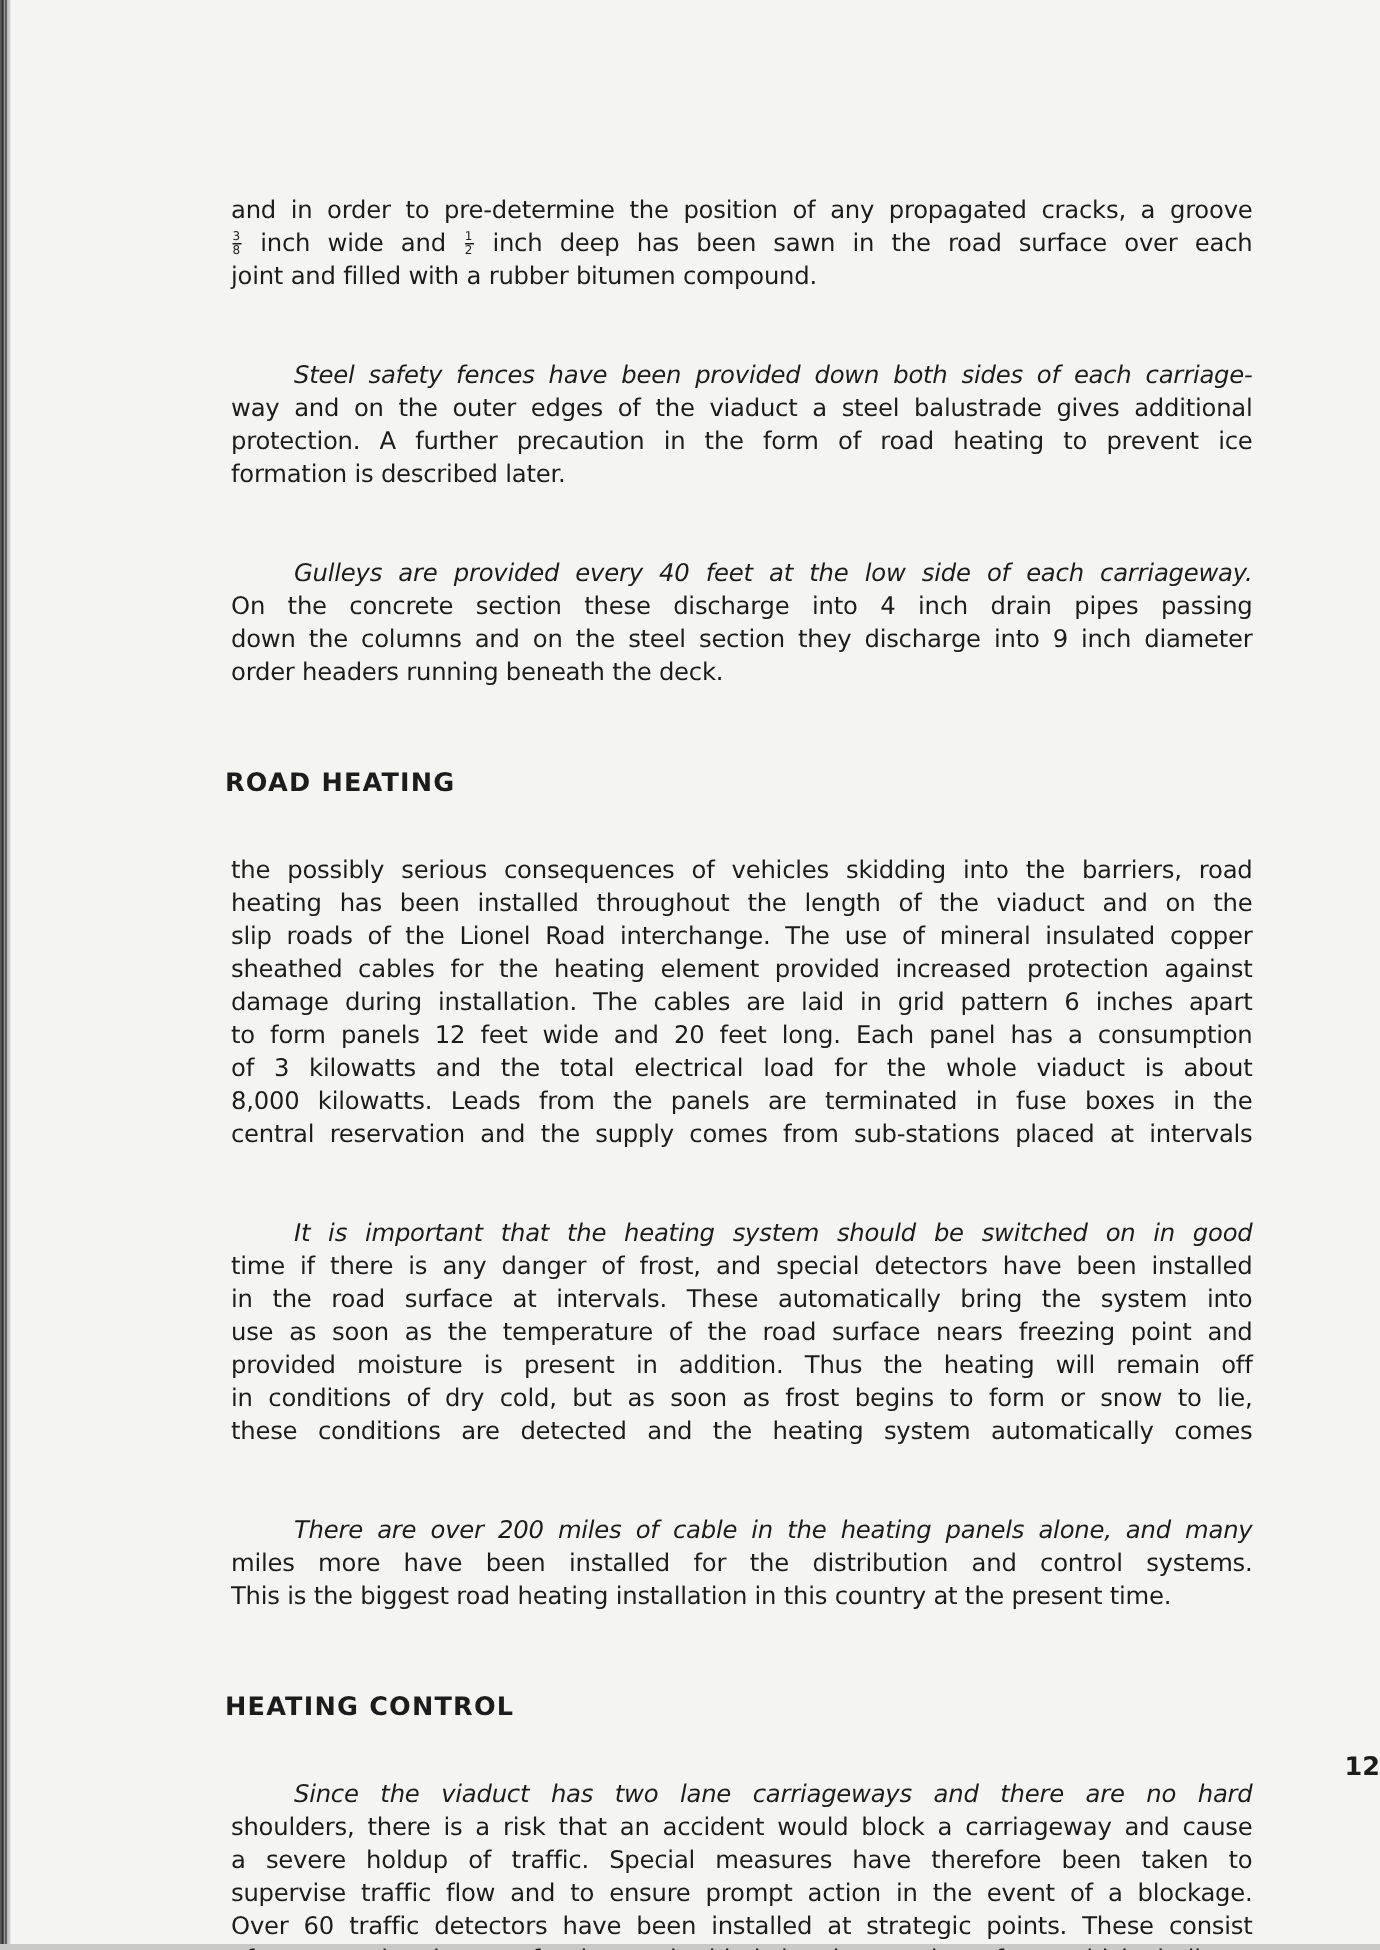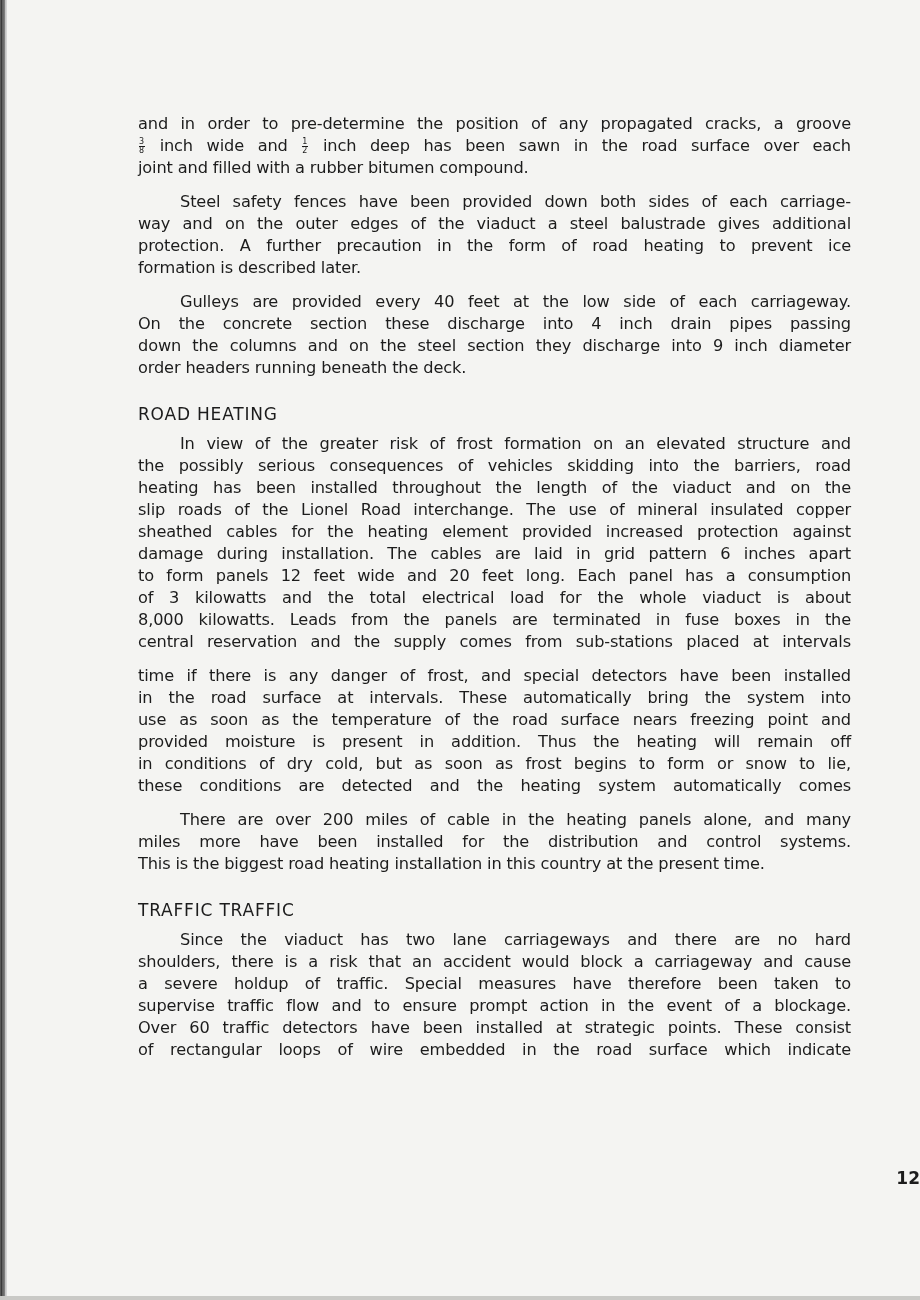--- a/index.html
+++ b/index.html
@@ -27,46 +27,47 @@
       width: 920px; height: 4px;
       background: #c9c9c6;
     }
     .page {
       position: absolute;
       left: 138px;
       top: 113px;
       width: 713px;
     }
     .para {
-      margin: 0;
+      margin: 16px;
       font-size: 16.2px;
       line-height: 22px;
       letter-spacing: -0.15px;
     }
     .line {
       display: block;
       text-align: justify;
       text-align-last: justify;
       white-space: nowrap;
       height: 22px;
     }
     .line.last {
       text-align-last: left;
       text-align: right;
     }
     .line.indent {
       padding-left: 42px;
+      font-style: italic;
     }
     .gap { height: 12px; }
     .heading {
       font-family: "DejaVu Sans", sans-serif;
-      font-weight: normal;
+      font-weight: bold;
       font-size: 17px;
       letter-spacing: 0.8px;
-      margin: 0;
+      margin: 12px;
       height: 22px;
       line-height: 22px;
     }
     .heading-gap-before { height: 24px; }
     .heading-gap-after { height: 8px; }
     .frac {
       display: inline-block;
       vertical-align: middle;
       font-size: 8px;
       line-height: 8px;
@@ -108,48 +109,48 @@
     <p class="para">
       <span class="line indent">Gulleys are provided every 40 feet at the low side of each carriageway.</span>
       <span class="line">On the concrete section these discharge into 4 inch drain pipes passing</span>
       <span class="line">down the columns and on the steel section they discharge into 9 inch diameter</span>
       <span class="line last">order headers running beneath the deck.</span>
     </p>
     <div class="heading-gap-before"></div>
     <h2 class="heading">ROAD HEATING</h2>
     <div class="heading-gap-after"></div>
     <p class="para">
-      <span class="line indent">In view of the greater risk of frost formation on an elevated structure and</span>
       <span class="line">the possibly serious consequences of vehicles skidding into the barriers, road</span>
       <span class="line">heating has been installed throughout the length of the viaduct and on the</span>
       <span class="line">slip roads of the Lionel Road interchange.  The use of mineral insulated copper</span>
       <span class="line">sheathed cables for the heating element provided increased protection against</span>
       <span class="line">damage during installation.  The cables are laid in grid pattern 6 inches apart</span>
       <span class="line">to form panels 12 feet wide and 20 feet long.  Each panel has a consumption</span>
       <span class="line">of 3 kilowatts and the total electrical load for the whole viaduct is about</span>
       <span class="line">8,000 kilowatts.  Leads from the panels are terminated in fuse boxes in the</span>
       <span class="line">central reservation and the supply comes from sub-stations placed at intervals</span>
     </p>
     <div class="gap"></div>
     <p class="para">
+      <span class="line indent">It is important that the heating system should be switched on in good</span>
       <span class="line">time if there is any danger of frost, and special detectors have been installed</span>
       <span class="line">in the road surface at intervals.  These automatically bring the system into</span>
       <span class="line">use as soon as the temperature of the road surface nears freezing point and</span>
       <span class="line">provided moisture is present in addition.  Thus the heating will remain off</span>
       <span class="line">in conditions of dry cold, but as soon as frost begins to form or snow to lie,</span>
       <span class="line">these conditions are detected and the heating system automatically comes</span>
     </p>
     <div class="gap"></div>
     <p class="para">
       <span class="line indent">There are over 200 miles of cable in the heating panels alone, and many</span>
       <span class="line">miles more have been installed for the distribution and control systems.</span>
       <span class="line last">This is the biggest road heating installation in this country at the present time.</span>
     </p>
     <div class="heading-gap-before"></div>
-    <h2 class="heading">TRAFFIC TRAFFIC</h2>
+    <h2 class="heading">HEATING CONTROL</h2>
     <div class="heading-gap-after"></div>
     <p class="para">
       <span class="line indent">Since the viaduct has two lane carriageways and there are no hard</span>
       <span class="line">shoulders, there is a risk that an accident would block a carriageway and cause</span>
       <span class="line">a severe holdup of traffic.  Special measures have therefore been taken to</span>
       <span class="line">supervise traffic flow and to ensure prompt action in the event of a blockage.</span>
       <span class="line">Over 60 traffic detectors have been installed at strategic points.  These consist</span>
       <span class="line">of rectangular loops of wire embedded in the road surface which indicate</span>
     </p>
   </div>

